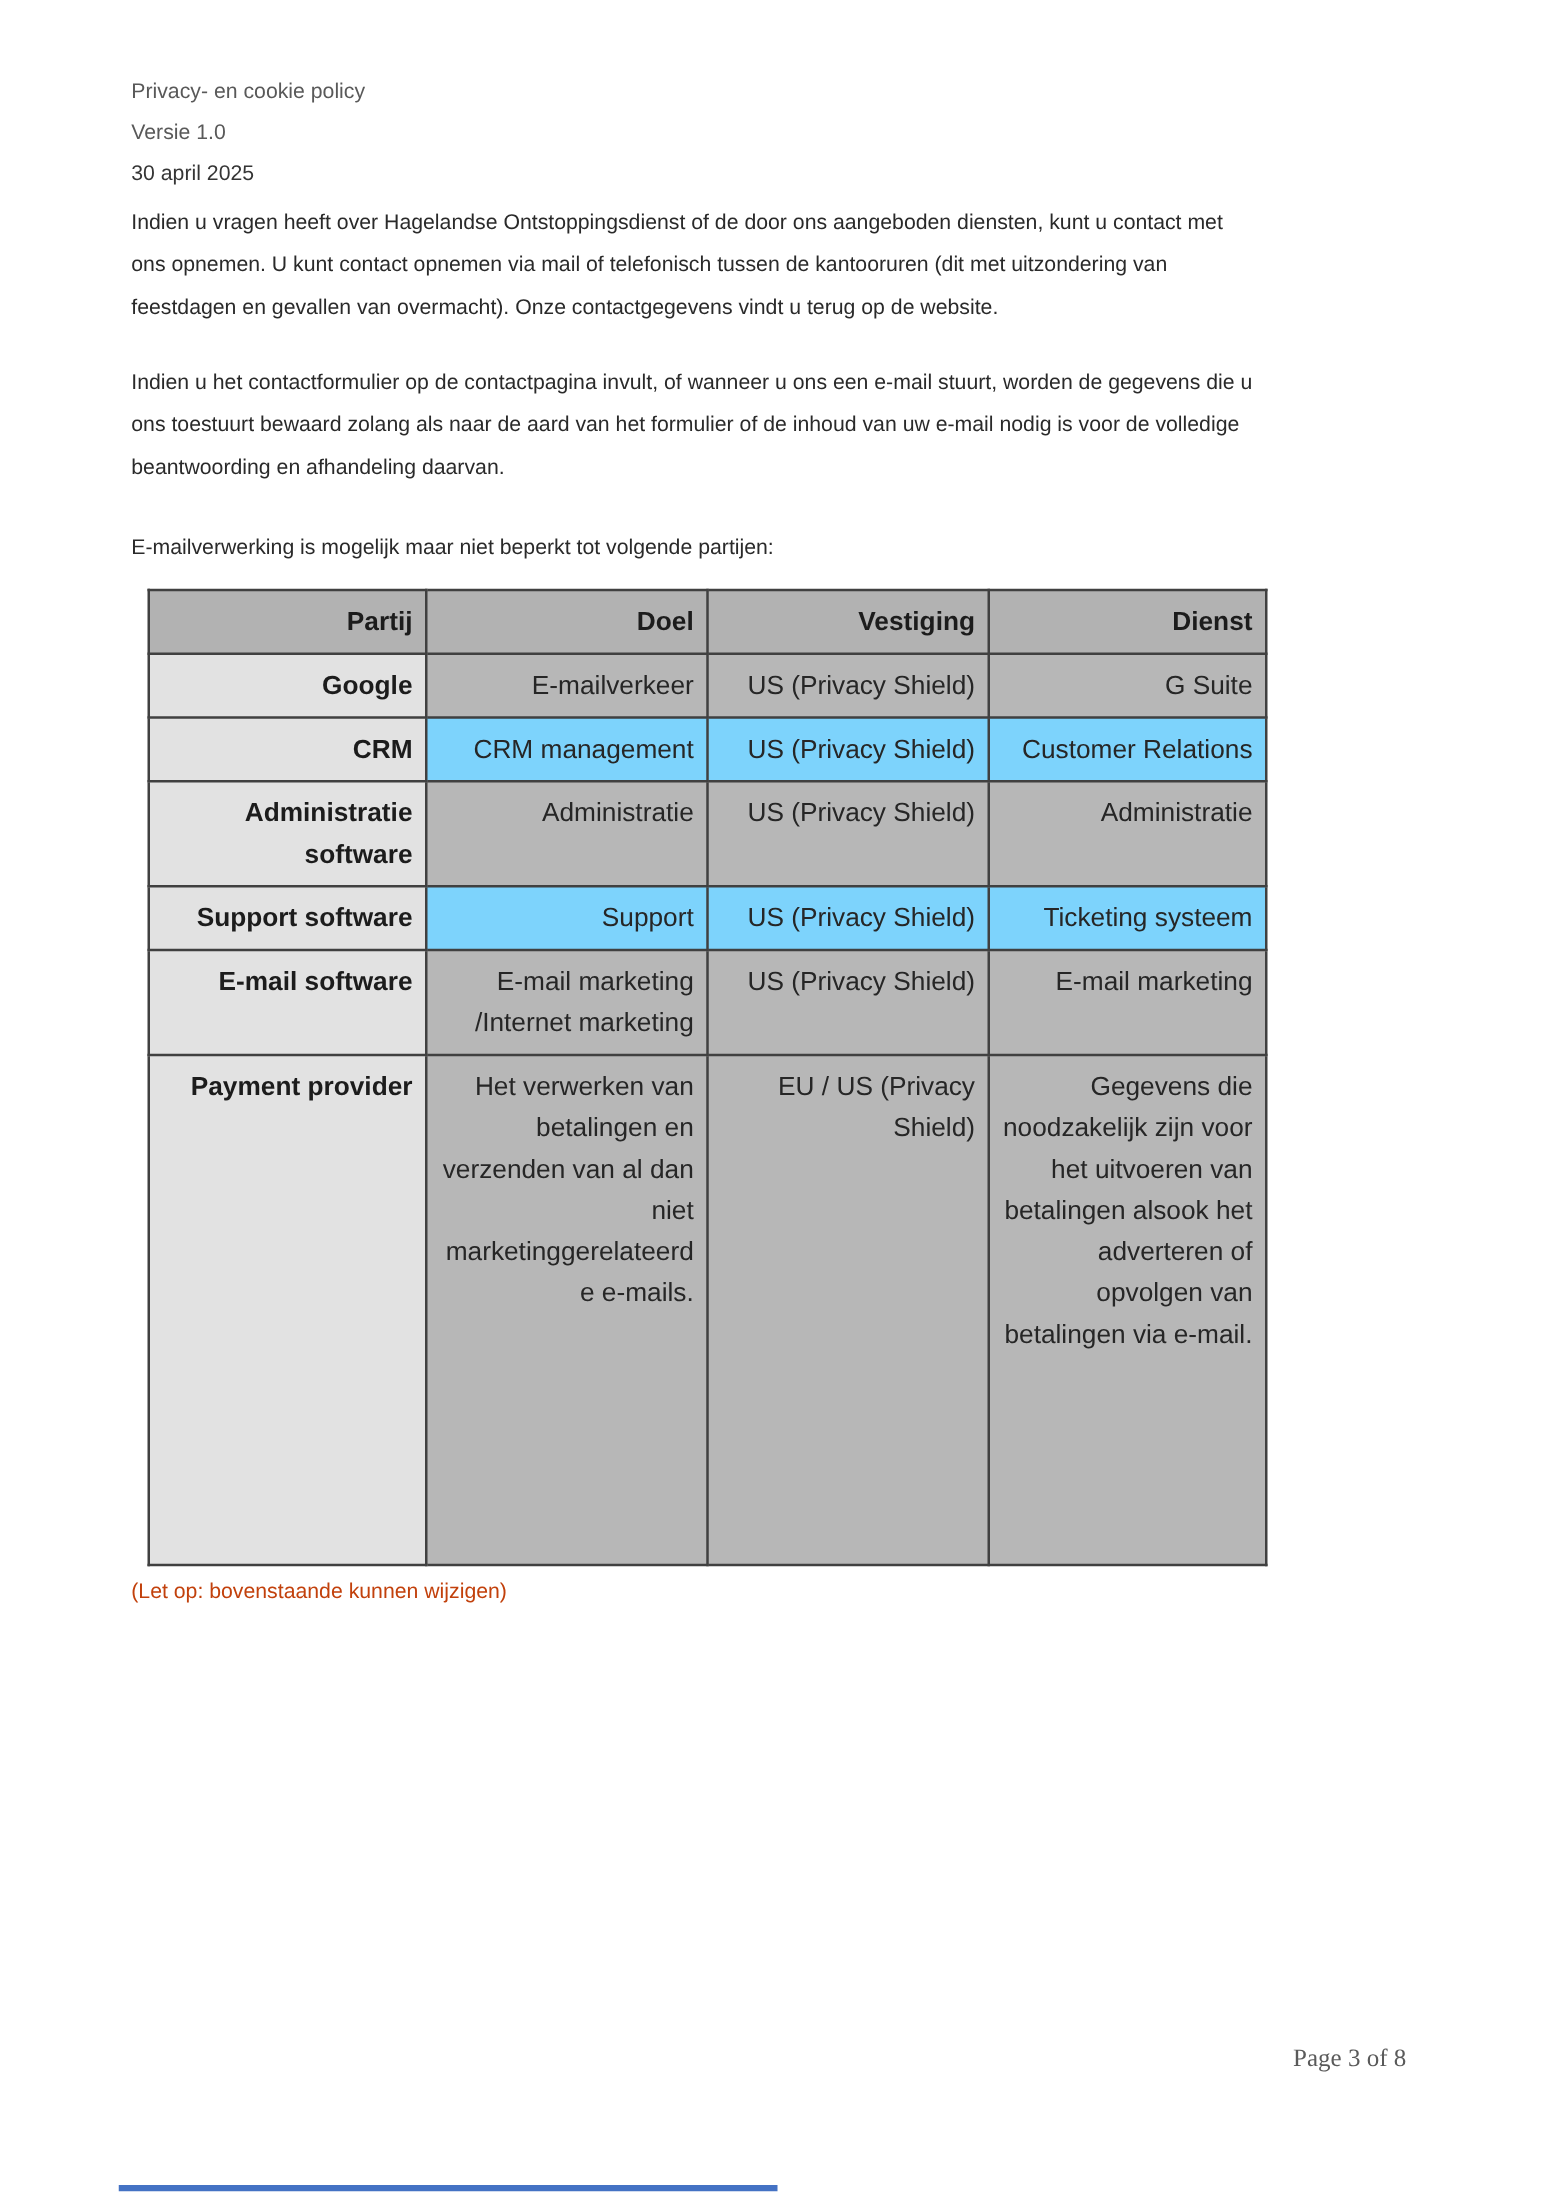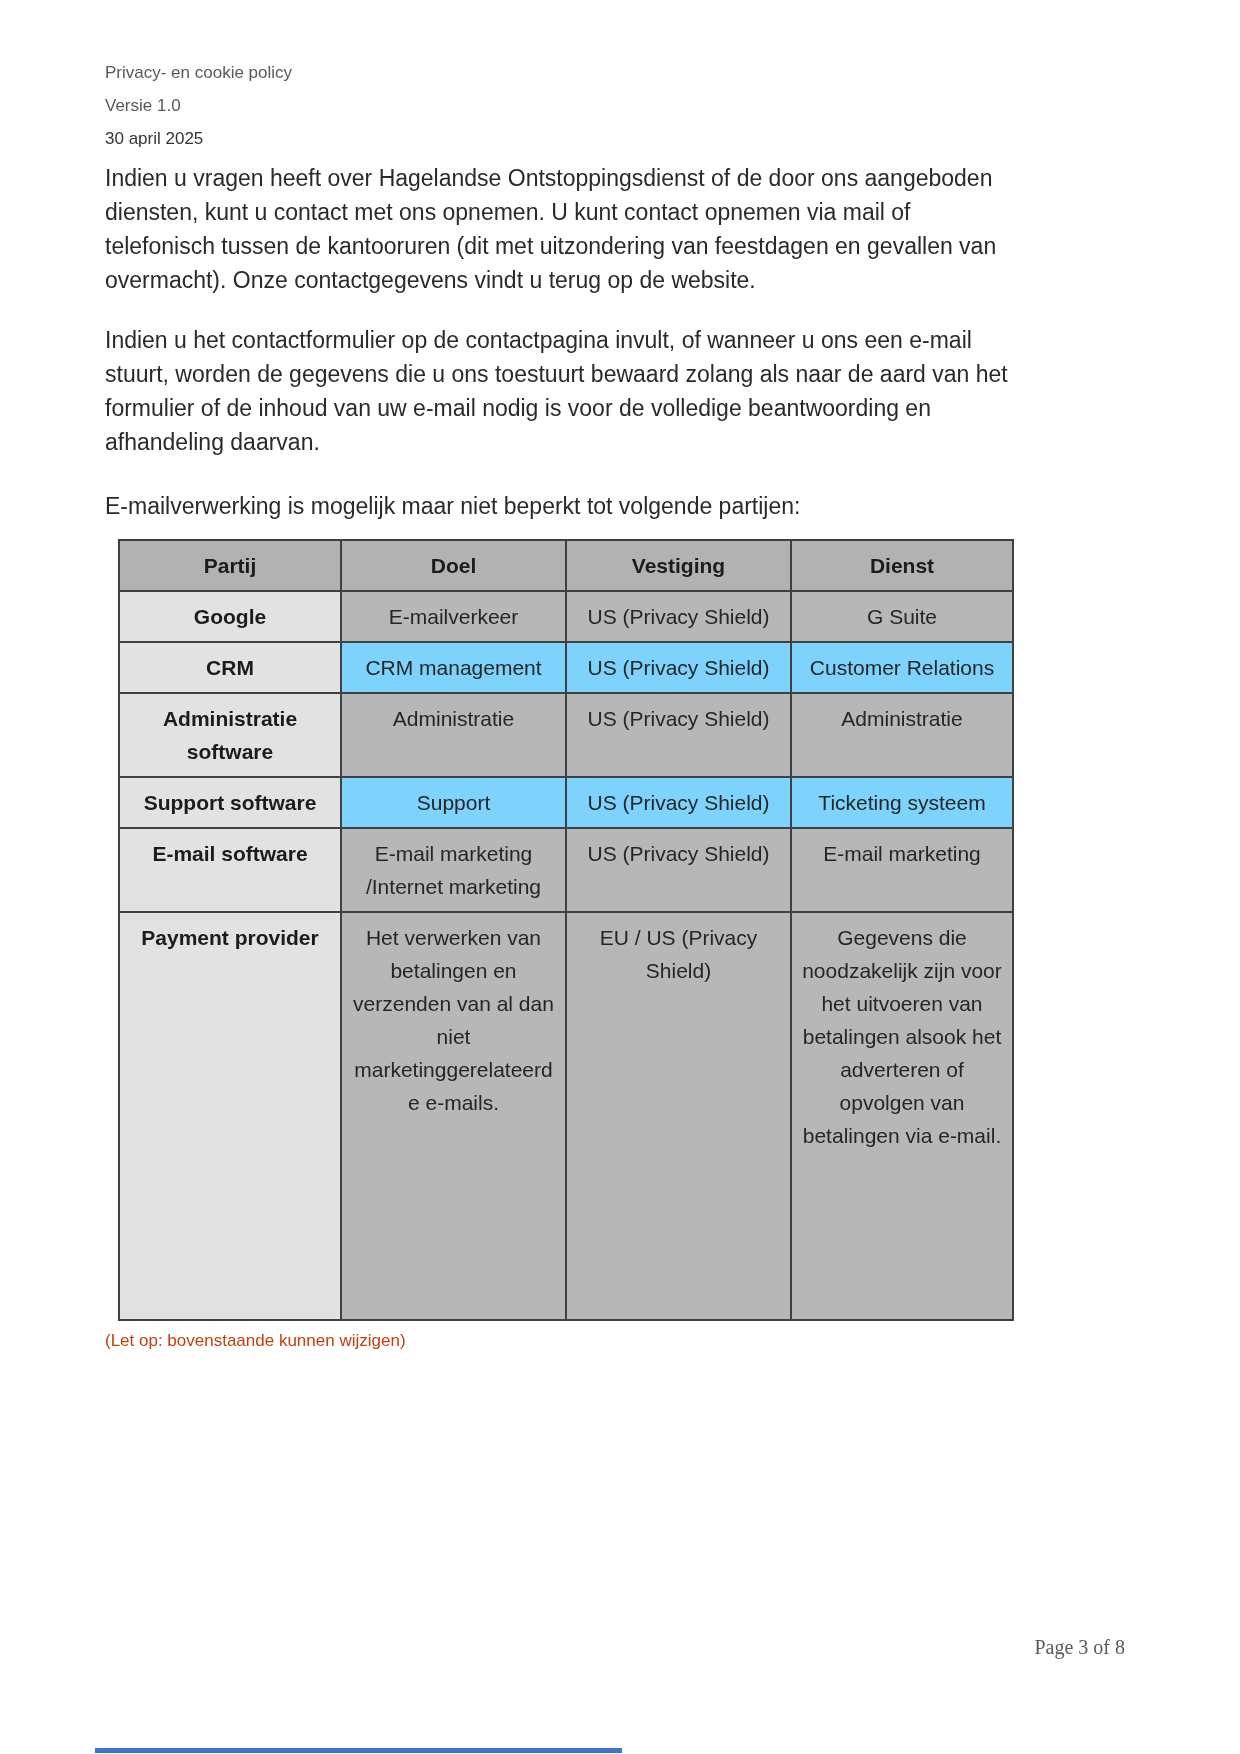--- a/index.html
+++ b/index.html
@@ -13,33 +13,33 @@
   
   .doc-meta{font-size:17px;line-height:33px;}
   .doc-meta .muted{color:#595959;}
   .doc-meta .date{color:#353535;}
 
   
   .section-heading{
     margin-top:44px;font-size:22px;font-weight:bold;color:#1c1c1c;line-height:30px;
   }
   p.body-text{
-    margin:6px 0 0 0;font-size:23px;line-height:34px;color:#2a2a2a;
+    margin:6px 0 0 0;font-size:17px;line-height:34px;color:#2a2a2a;
     width:905px;
   }
   p.body-text.spaced{margin-top:26px;}
   p.table-intro{margin-top:30px;}
 
   
   table.partijen{
     margin:16px 0 0 13px;border-collapse:collapse;width:894px;
     font-size:21px;line-height:33px;color:#262626;table-layout:fixed;
   }
   table.partijen th, table.partijen td{
-    border:2px solid #404040;padding:8px 10px;text-align:center;vertical-align:top;
+    border:2px solid #404040;padding:8px 10px;text-align:right;vertical-align:top;
     overflow-wrap:break-word;word-break:break-word;
   }
   table.partijen col.c1{width:222px;}
   table.partijen col.c2{width:225px;}
   table.partijen col.c3{width:225px;}
   table.partijen col.c4{width:222px;}
   table.partijen thead th{background:#b2b2b2;font-weight:bold;color:#1c1c1c;}
   td.partij-cell{background:#e2e2e2;font-weight:bold;color:#1c1c1c;}
   tr.shade-dark td.data-cell{background:#b7b7b7;}
   tr.shade-light td.data-cell{background:#7dd3fc;}

